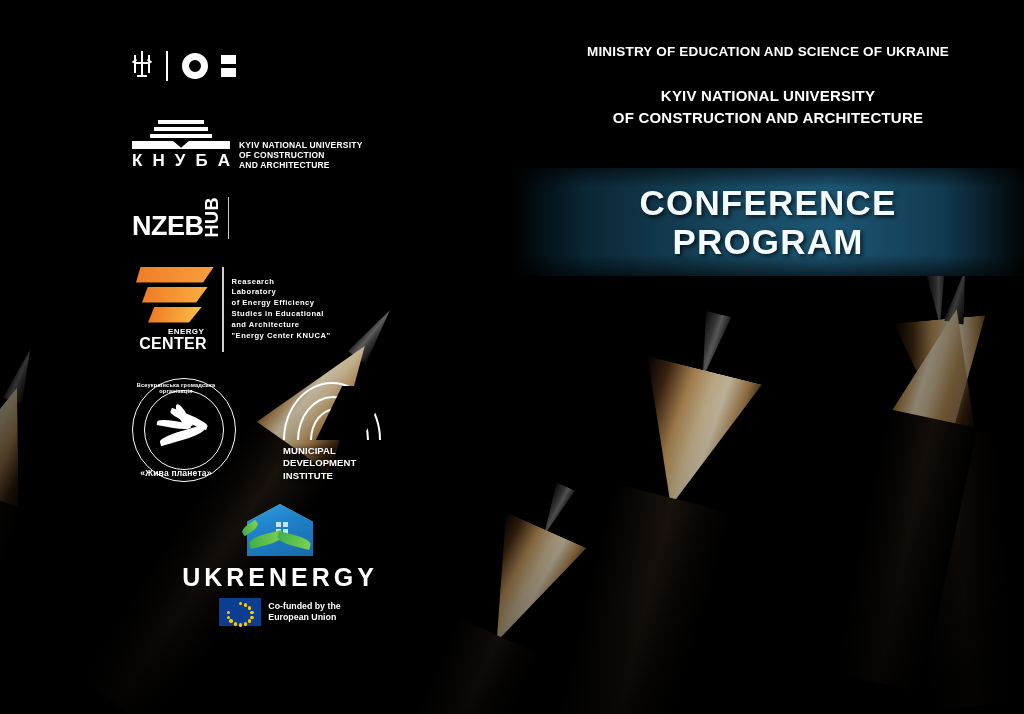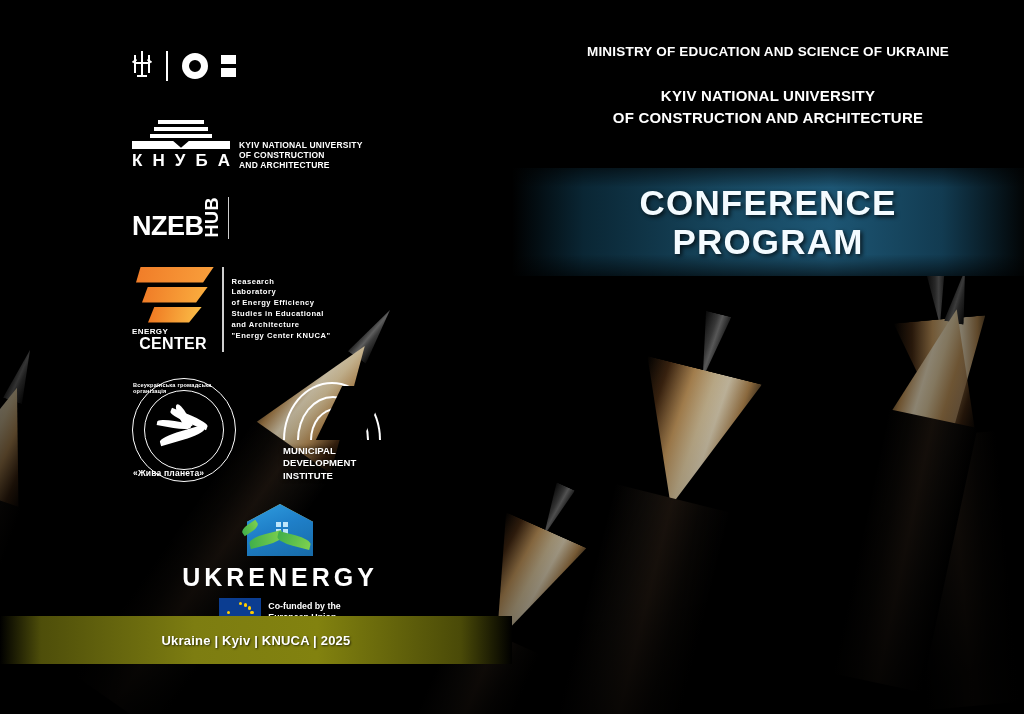--- a/index.html
+++ b/index.html
@@ -107,42 +107,42 @@
   .ec-chev { position:relative; height:16px; margin-bottom:4px; }
   .ec-chev i { position:absolute; inset:0; }
   .ecA { background:linear-gradient(100deg,#f07c28,#f9a03c); clip-path:polygon(6% 0, 100% 0, 86% 100%, 0% 100%); }
   .ecB { background:linear-gradient(100deg,#ef7a26,#fbb040); clip-path:polygon(9% 0, 100% 0, 82% 100%, 0% 100%); }
   .ecC { background:linear-gradient(100deg,#ee7520,#fcc24a); clip-path:polygon(12% 0, 100% 0, 76% 100%, 0% 100%); }
   .ec-w1 { width:78px; margin-left:4px; }
   .ec-w2 { width:66px; margin-left:10px; }
   .ec-w3 { width:54px; margin-left:16px; }
   .ec-energy { font-size:8px; font-weight:bold; letter-spacing:.4px; }
   .ec-center { font-size:16px; font-weight:bold; letter-spacing:.3px; line-height:1;text-align:center; }
-  .ec-row { display:flex; align-items:flex-end; gap:3px; }
+  .ec-row { display:flex; align-items:flex-end; gap:3px;margin-left:36px; }
   #energy-label { font-size:7.6px; letter-spacing:.5px; line-height:1.42; }
   .ec-rule { width:1.5px; background:#cfcfcf; align-self:stretch; margin:0 8px; }
 
   
   #logo-ngo { margin-top:26px; align-items:center; gap:14px; }
   .circ-logo {
     width:104px; height:104px; border-radius:50%;
     border:1.6px solid #fff; position:relative; flex:0 0 auto;
   }
   .circ-inner {
     position:absolute; inset:11px; border-radius:50%;
     border:1.2px solid #fff;
   }
   .leaf-art { position:absolute; inset:22px; }
   .leaf-art i { position:absolute; background:#fff; }
   .lf1 { left:4px; top:30px; width:46px; height:9px; border-radius:50% 0 50% 0; transform:rotate(-16deg); }
   .lf2 { left:14px; top:14px; width:40px; height:8px; border-radius:0 50% 0 50%; transform:rotate(22deg); }
   .lf3 { left:2px; top:20px; width:34px; height:7px; border-radius:50% 0 50% 0; transform:rotate(10deg); }
   .lf4 { left:24px; top:2px; width:8px; height:26px; border-radius:50% 50% 0 0; transform:rotate(-28deg); }
   .circ-text-top, .circ-text-bot {
-    position:absolute; left:0; right:16px; text-align:left;
+    position:absolute; left:0; right:16px; text-align:center;
     font-size:5.6px; font-weight:bold; letter-spacing:.2px;
   }
   .circ-text-top { top:3px; }
   .circ-text-bot { bottom:3px; font-size:8.5px; }
 
   .mdi-logo { width:98px; flex:0 0 auto;margin-left:33px; }
   .mdi-mark { width:98px; height:62px; position:relative; overflow:hidden; }
   .mdi-mark .arc {
     position:absolute; border:2px solid #fff; border-bottom:none;
     border-radius:50% 50% 0 0 / 100% 100% 0 0;
@@ -403,23 +403,20 @@
               <i style="left:10.1px;top:21.4px;"></i>
             <i style="left:7.7px;top:17.6px;"></i>
               <i style="left:7.7px;top:12.8px;"></i>
           </div>
           <div id="eu-label" style="white-space:pre-line;">Co-funded by the
 European Union</div>
         </div>
       </div>
     </div>
 
-    <div class="footer" id="footer-left">
-      <span>Ukraine | Kyiv | KNUCA | 2025</span>
-    </div>
   </div>
 
   <div class="panel" id="right-panel">
 
     <div id="right-header">
       <div id="ministry-line">MINISTRY OF EDUCATION AND SCIENCE OF UKRAINE</div>
       <div id="university-line" style="white-space:pre-line;">KYIV NATIONAL UNIVERSITY
 OF CONSTRUCTION AND ARCHITECTURE</div>
     </div>
 

